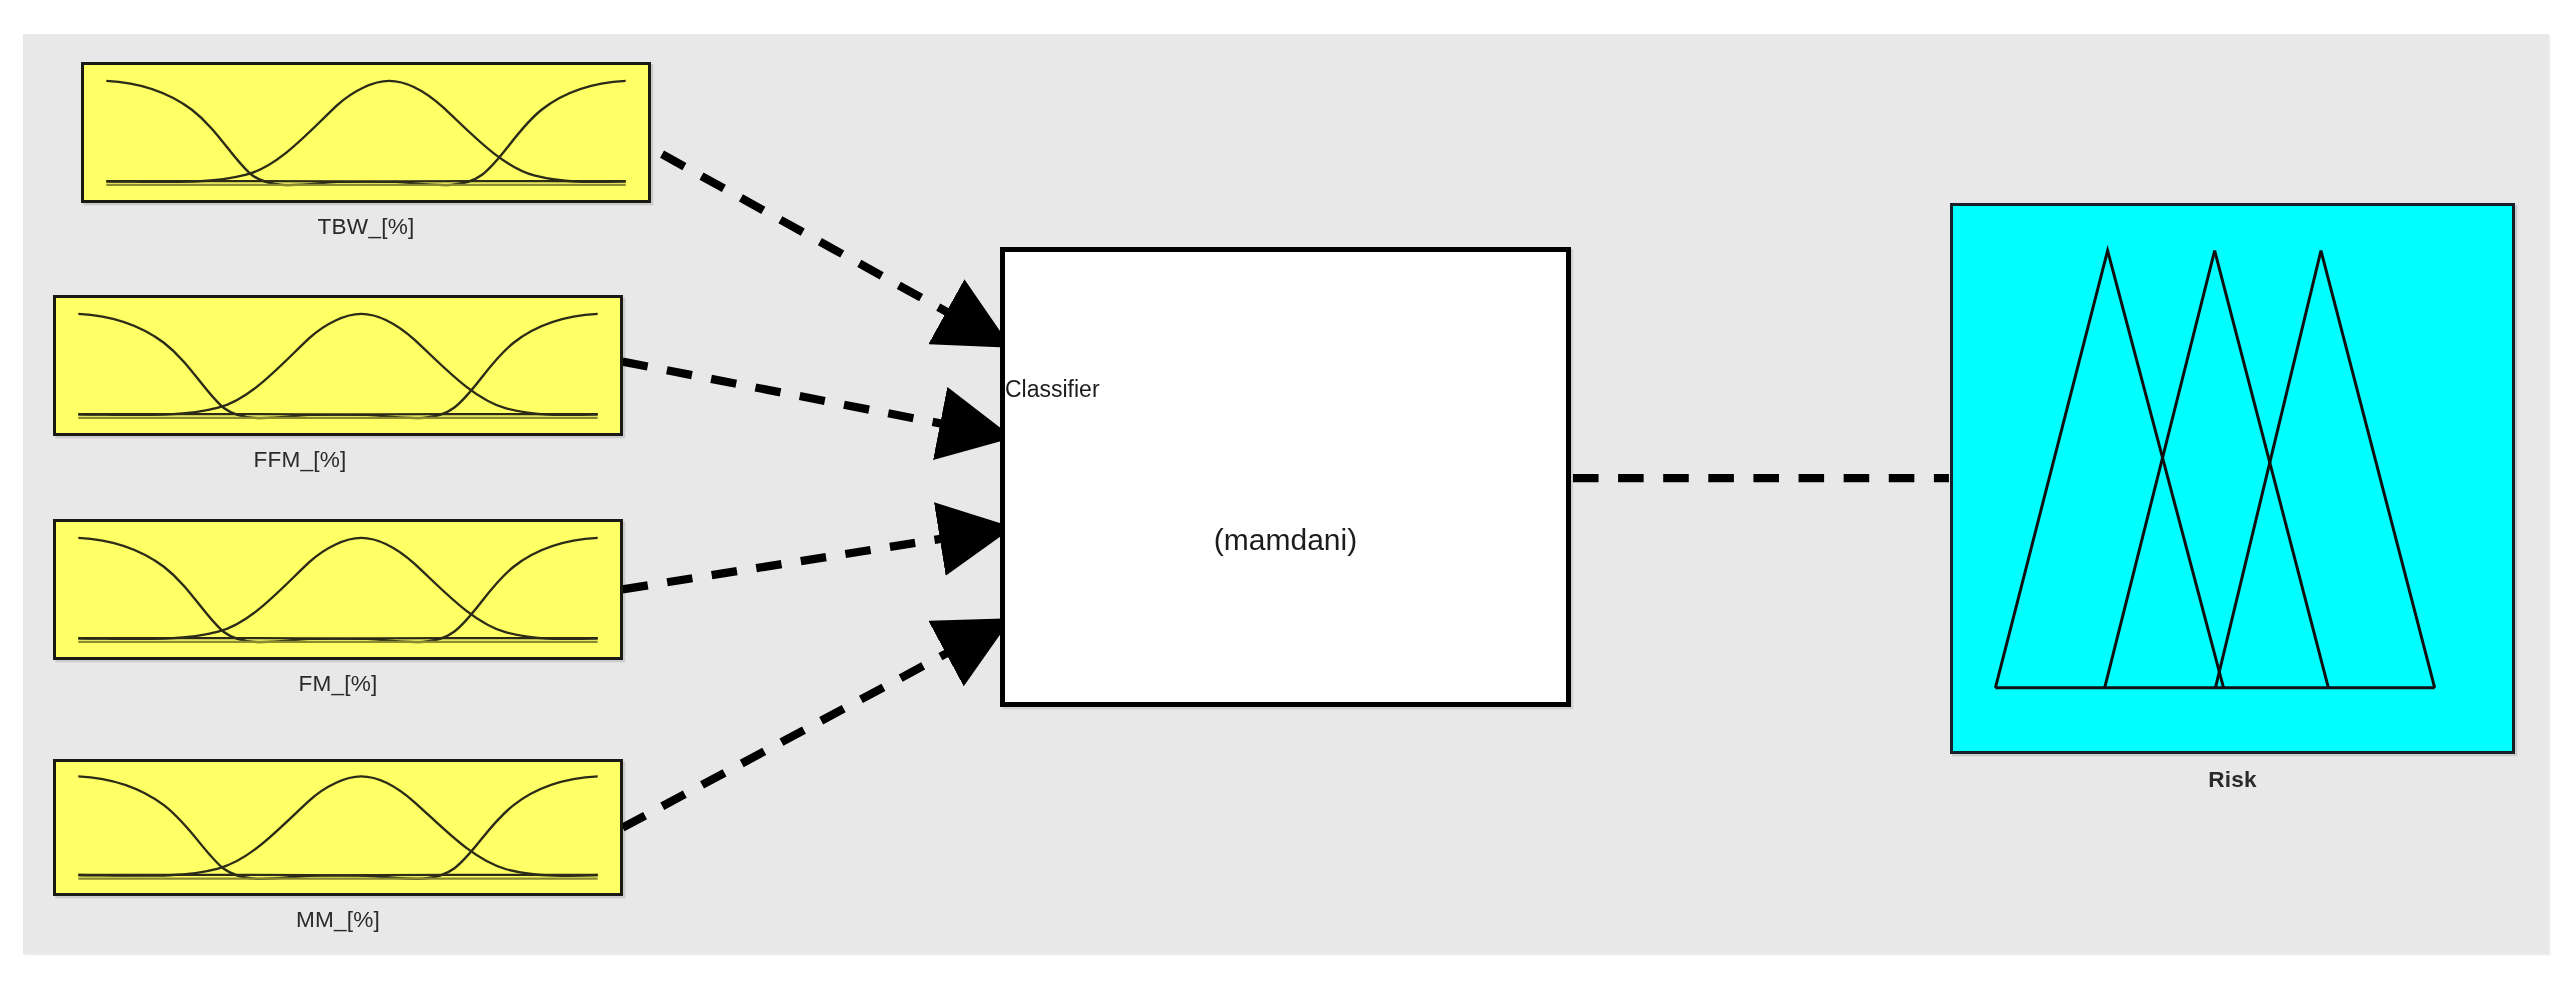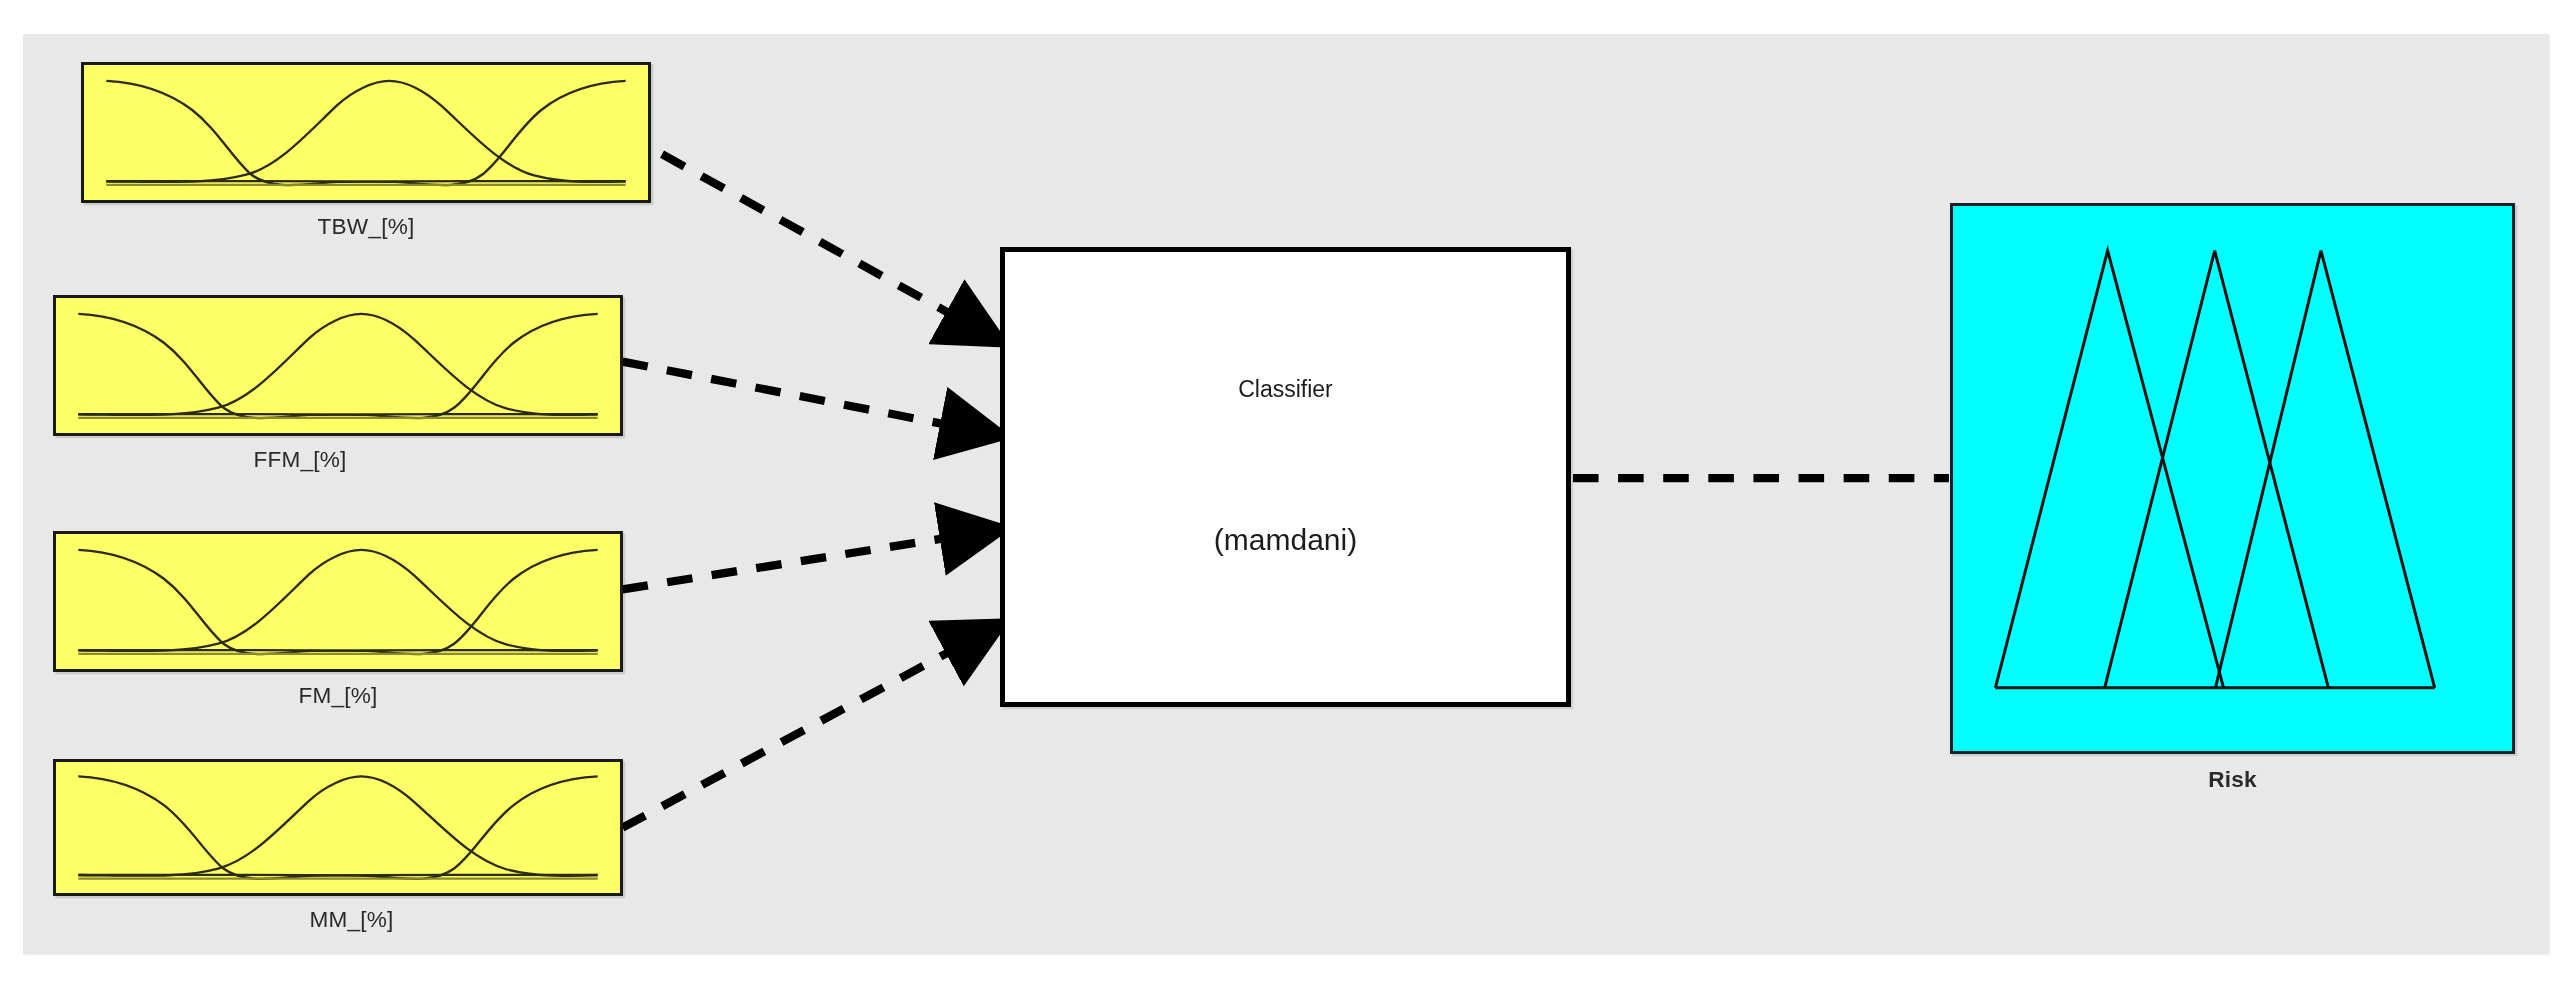--- a/index.html
+++ b/index.html
@@ -72,21 +72,21 @@
   .system-block {
     position: absolute;
     border: 5.3px solid #000000;
     background: #ffffff;
     box-sizing: border-box;
     box-shadow: 2.3px 2.3px 0 rgba(0,0,0,0.10);
   }
   .system-name {
     position: absolute;
     width: 100%;
-    text-align: center;
+    text-align: left;
     font-size: 23px;
     color: #1c1c1c;
     font-family: "Liberation Sans", sans-serif;
   }
   .system-type {
     position: absolute;
     width: 100%;
     text-align: center;
     font-size: 30px;
     color: #1c1c1c;
@@ -136,35 +136,35 @@
           <path d="M30,22 C70,24 110,35 145,62 C180,90 200,130 225,152 C255,175 300,164 340,162 C420,160 560,161 728,161"></path>
           <path d="M30,161 C120,162 170,165 218,152 C262,140 300,95 340,56 C362,35 390,22 410,22 C432,22 458,36 482,58 C520,94 560,140 605,153 C650,165 690,162 728,161"></path>
           <path d="M30,161 C200,161 350,160 418,162 C460,164 505,175 535,152 C562,131 582,89 615,62 C648,35 690,24 728,22"></path>
         </g>
         <line x1="30" y1="166" x2="728" y2="166" stroke="#8a8a30" stroke-width="3"></line>
       </svg>
     </div>
     <div class="var-label" style="top:152px;">FFM_[%]</div>
   </div>
 
-  <div class="var-block" style="left:53px; top:519px; width:570px; height:192px;margin-top:12px;">
+  <div class="var-block" style="left:53px; top:519px; width:570px; height:192px;">
     <div class="var-plot" style="width:570px; height:141px;">
       <svg viewBox="0 0 758 187" preserveAspectRatio="none">
         <g fill="none" stroke="#2b2b18" stroke-width="3.2">
           <path d="M30,22 C70,24 110,35 145,62 C180,90 200,130 225,152 C255,175 300,164 340,162 C420,160 560,161 728,161"></path>
           <path d="M30,161 C120,162 170,165 218,152 C262,140 300,95 340,56 C362,35 390,22 410,22 C432,22 458,36 482,58 C520,94 560,140 605,153 C650,165 690,162 728,161"></path>
           <path d="M30,161 C200,161 350,160 418,162 C460,164 505,175 535,152 C562,131 582,89 615,62 C648,35 690,24 728,22"></path>
         </g>
         <line x1="30" y1="166" x2="728" y2="166" stroke="#8a8a30" stroke-width="3"></line>
       </svg>
     </div>
     <div class="var-label" style="top:152px;">FM_[%]</div>
   </div>
 
-  <div class="var-block" style="left:53px; top:759px; width:570px; height:192px;padding-left:9px;">
+  <div class="var-block" style="left:53px; top:759px; width:570px; height:192px;">
     <div class="var-plot" style="width:570px; height:137px;">
       <svg viewBox="0 0 758 182" preserveAspectRatio="none">
         <g fill="none" stroke="#2b2b18" stroke-width="3.2">
           <path d="M30,20 C70,22 110,33 145,60 C180,88 200,127 225,148 C255,171 300,160 340,158 C420,156 560,157 728,157"></path>
           <path d="M30,157 C120,158 170,161 218,148 C262,136 300,92 340,54 C362,33 390,20 410,20 C432,20 458,34 482,56 C520,91 560,136 605,149 C650,161 690,158 728,157"></path>
           <path d="M30,157 C200,157 350,156 418,158 C460,160 505,171 535,148 C562,127 582,86 615,60 C648,33 690,22 728,20"></path>
         </g>
         <line x1="30" y1="162" x2="728" y2="162" stroke="#8a8a30" stroke-width="3"></line>
       </svg>
     </div>

